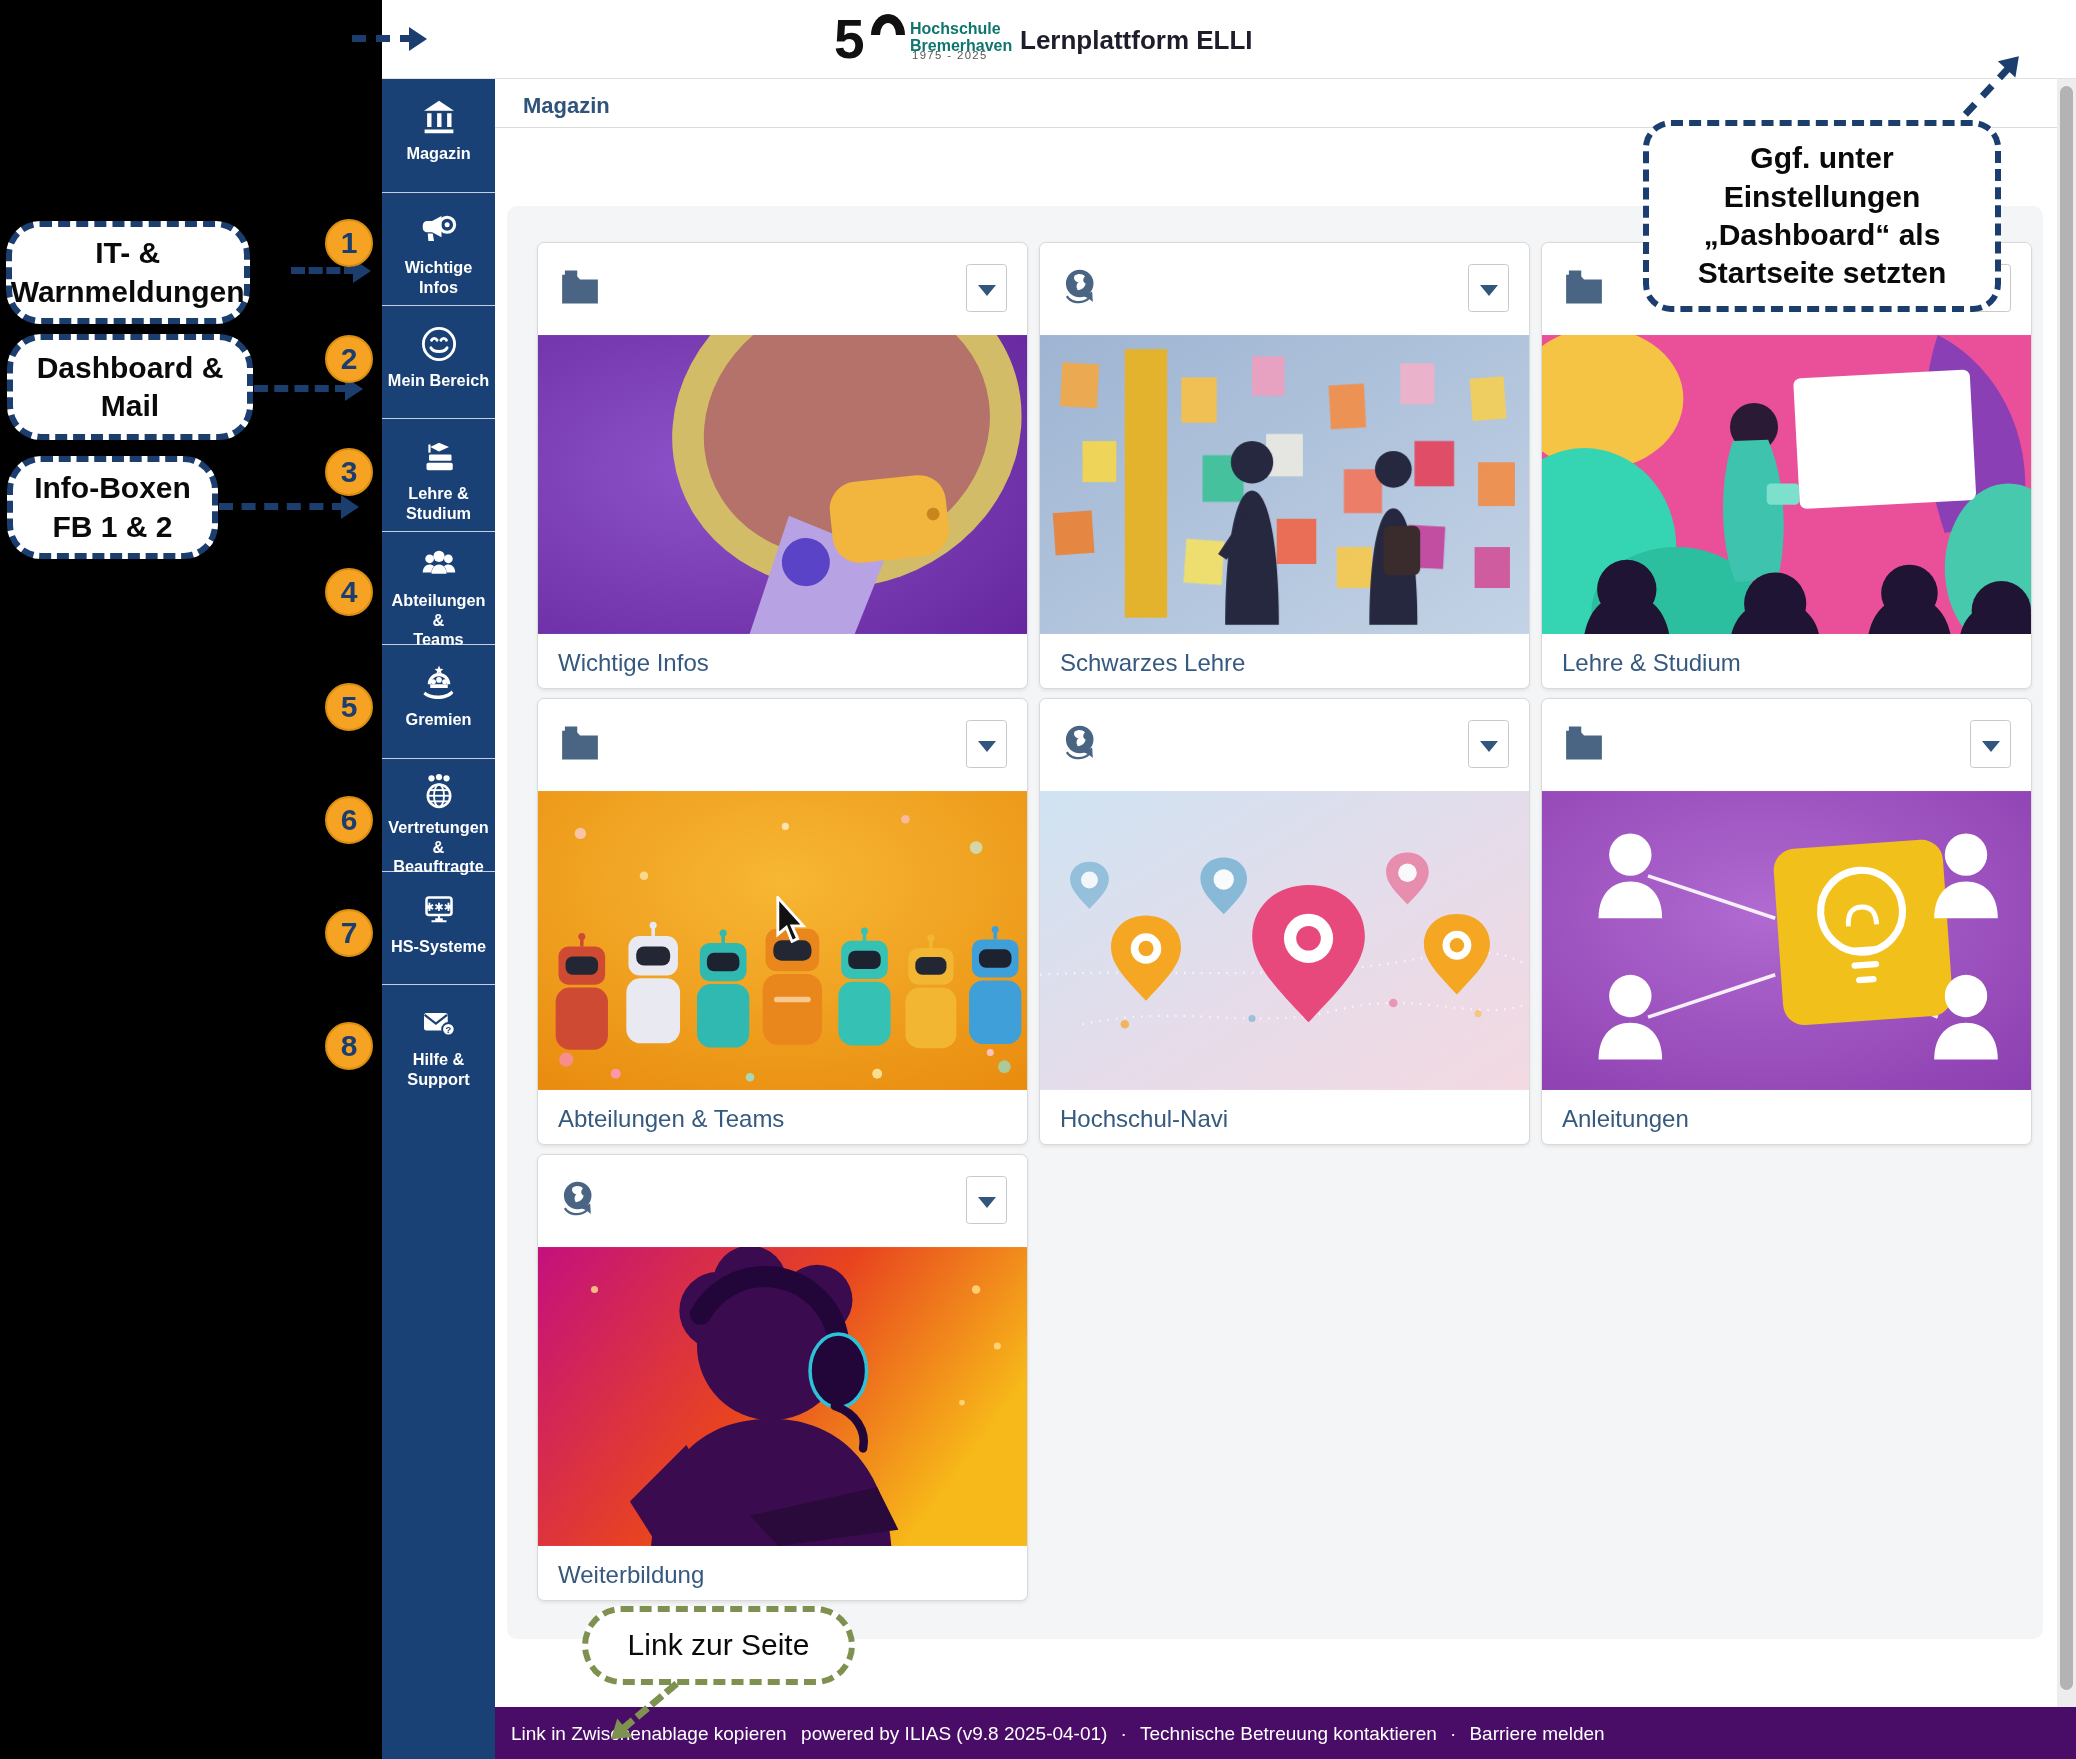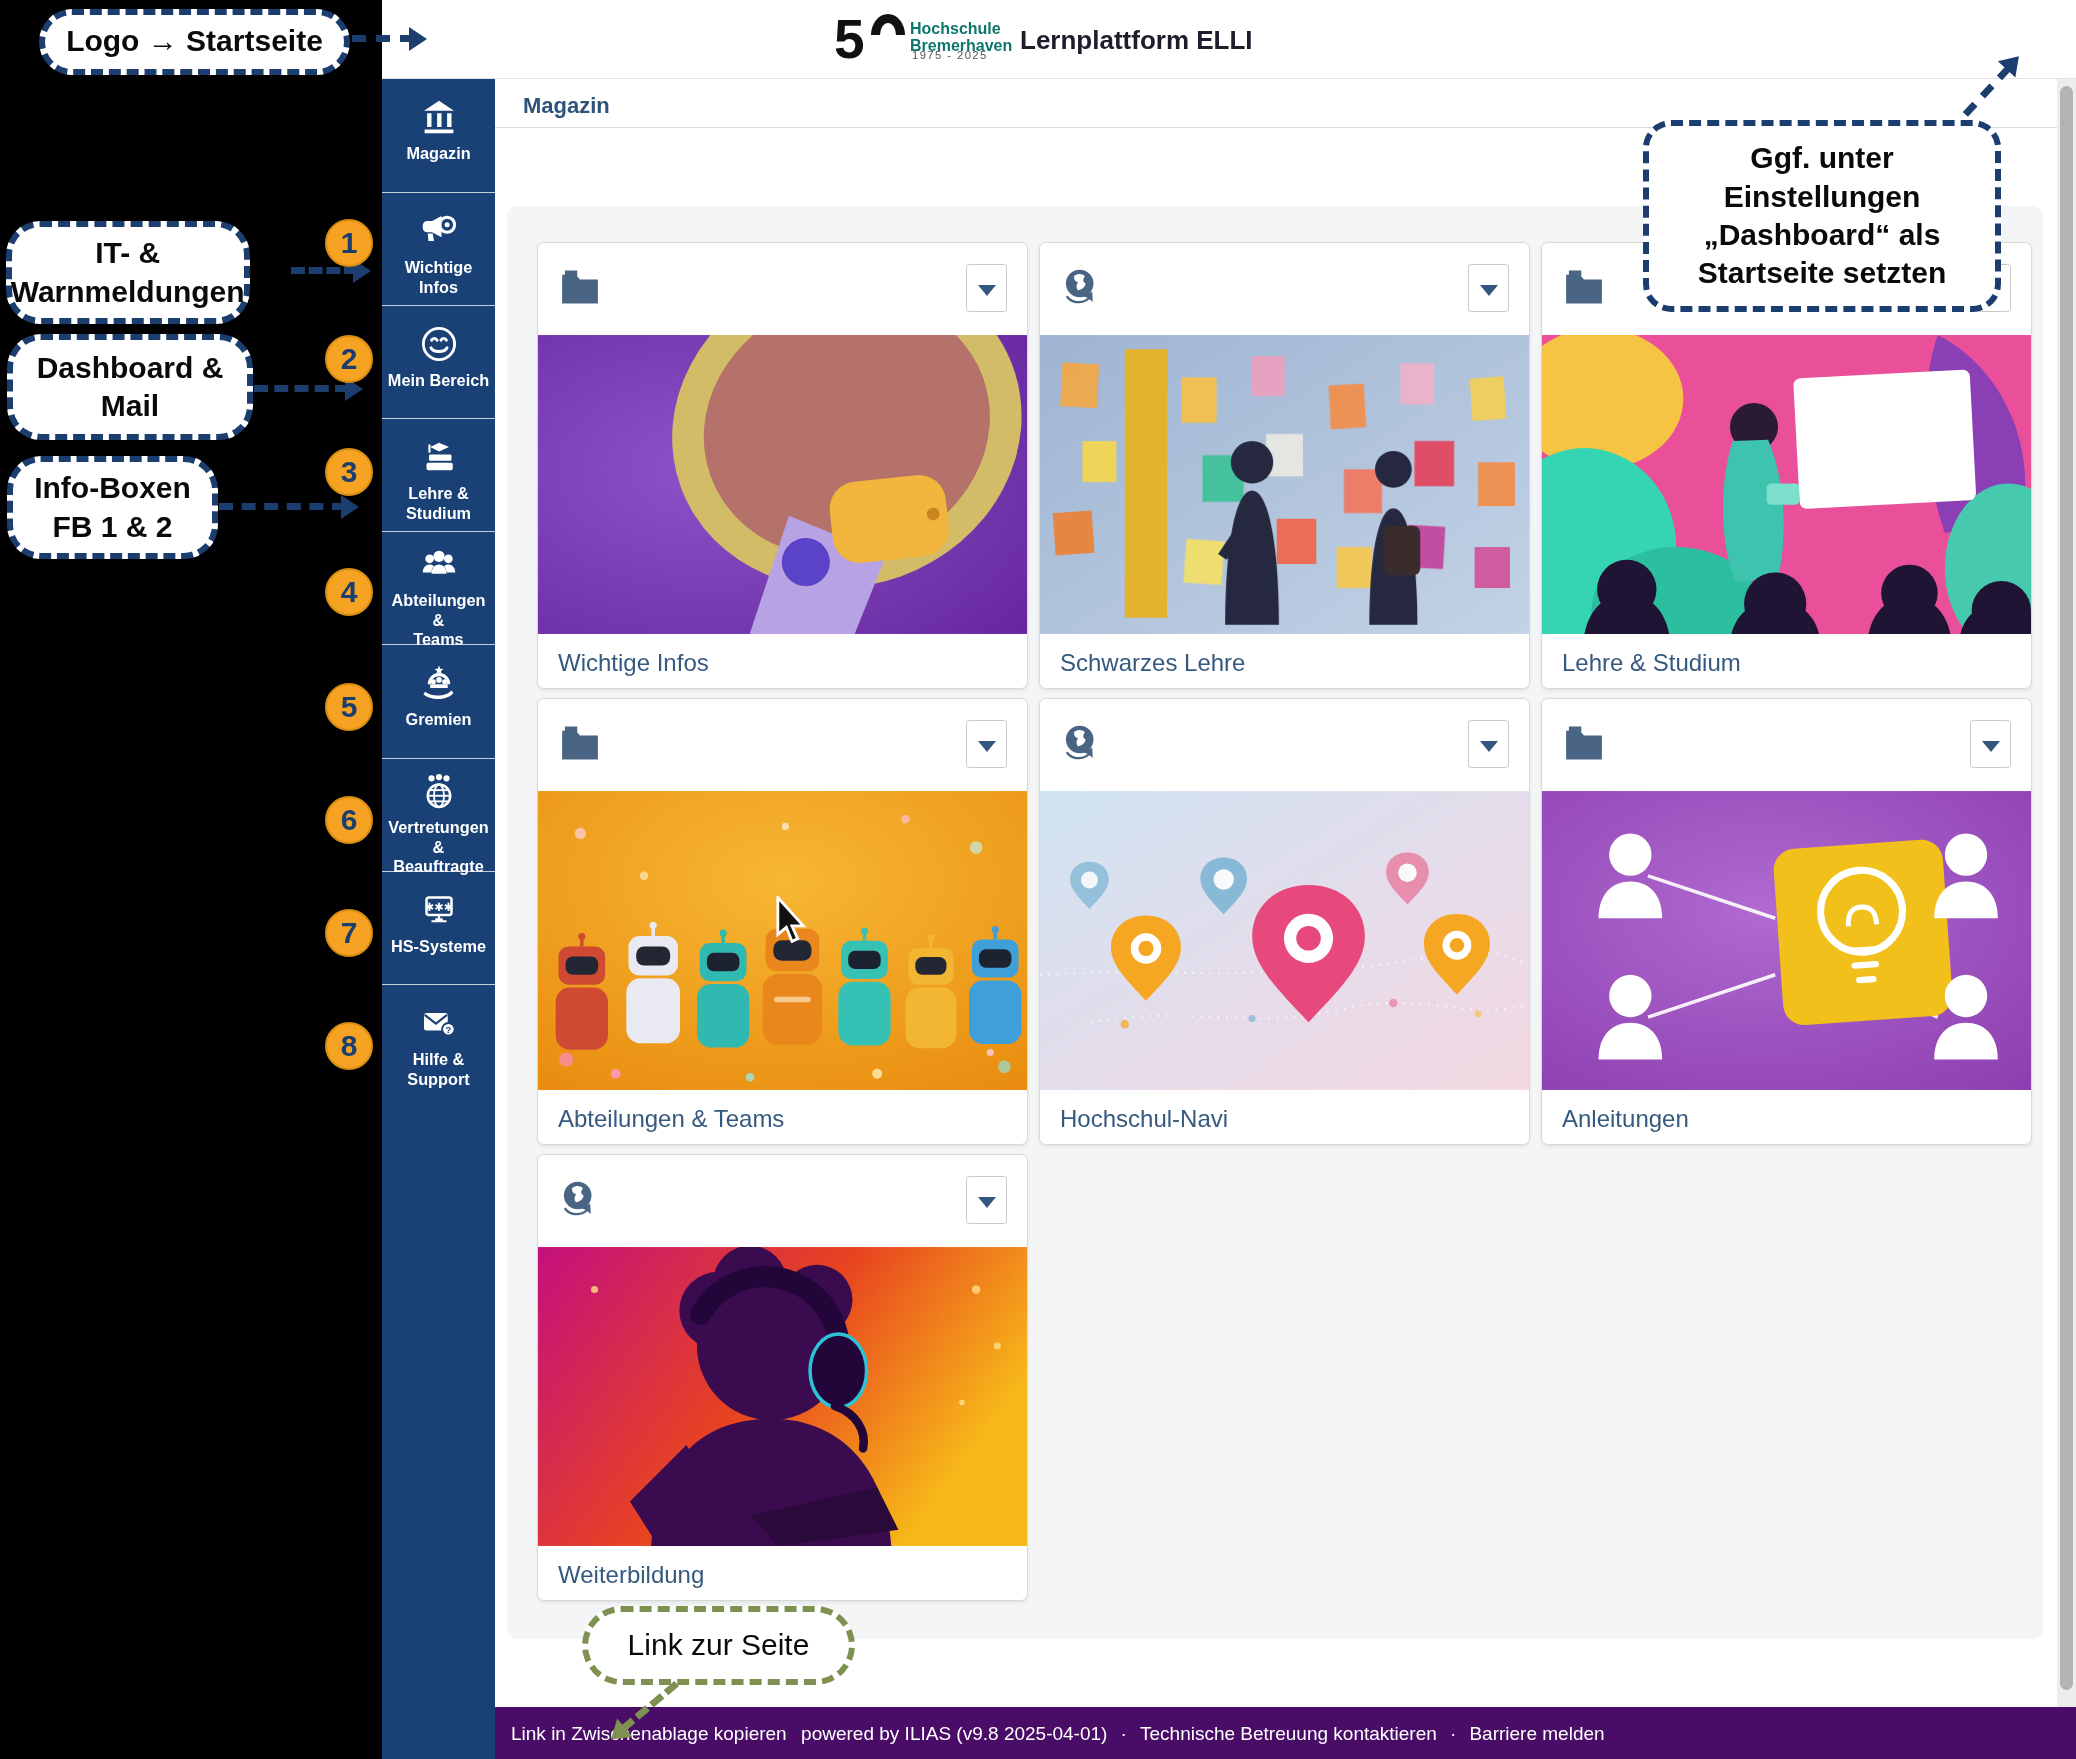--- a/index.html
+++ b/index.html
@@ -619,23 +619,20 @@
     <span style="margin-left:11.3px;">powered by ILIAS (v9.8 2025-04-01)</span>
     <span class="fsep">·</span>
     <span class="flink">Technische Betreuung kontaktieren</span>
     <span class="fsep">·</span>
     <span class="flink">Barriere melden</span>
   </div>
 
   <div class="abs sbar"></div>
   <div class="abs sthumb"></div>
 
-  <div class="callout" style="left:39px; top:8.5px; width:311px; height:66px;">
-    <span class="pre">Logo → Startseite</span>
-  </div>
   <div class="aline" style="left:352px; top:35px; width:62px;"></div>
   <div class="ahead" style="left:409px; top:27px;"></div>
 
   <div class="callout" style="left:5.7px; top:221px; width:244px; height:103px;">
     <span class="pre">IT- &amp;
 Warnmeldungen</span>
   </div>
   <div class="aline" style="left:291px; top:267px; width:67px;"></div>
   <div class="ahead" style="left:353px; top:259px;"></div>
 

